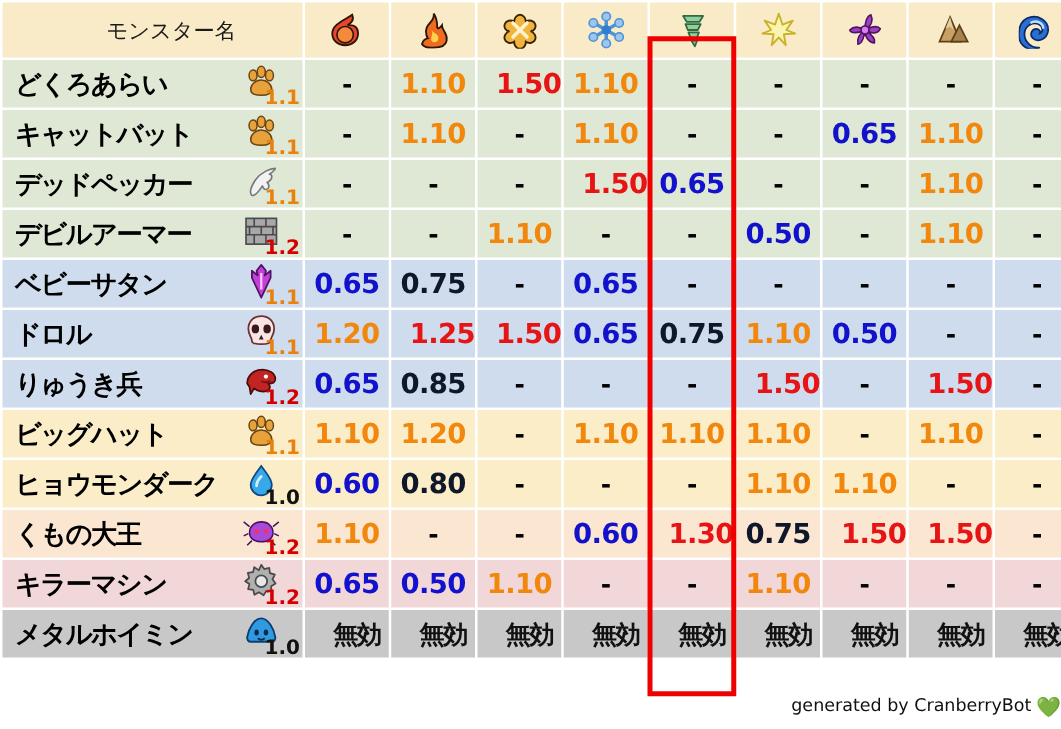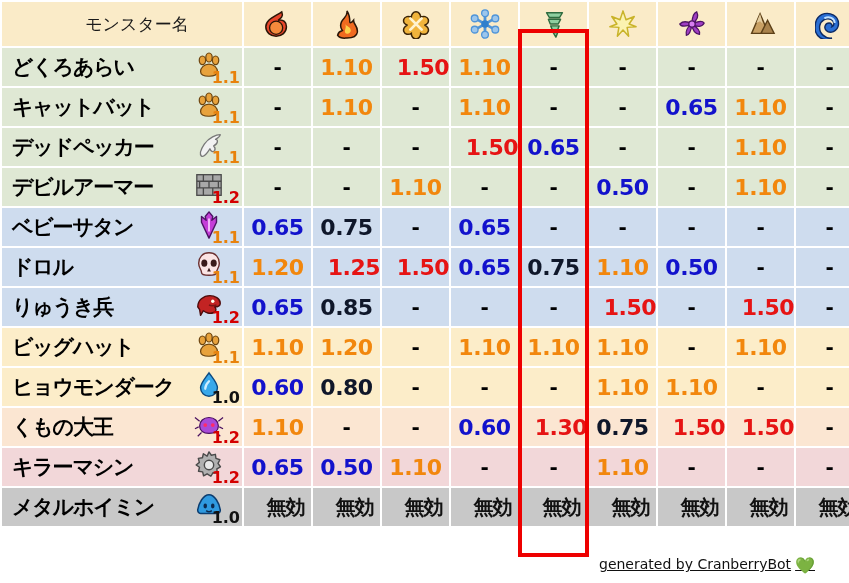--- a/index.html
+++ b/index.html
@@ -117,25 +117,24 @@
 
   
   #hl {
     position: absolute;
     border: 4px solid #ee0000;
     pointer-events: none;
   }
 
   #footer {
     position: absolute;
-    right: 34px; bottom: 8px;
+    right: 0; bottom: 8px;
     font-size: 14px;
     color: #111;
     white-space: nowrap;
-    text-decoration: underline;
   }
   #footer .berry { font-size: 16px; vertical-align: -2px; margin-left: 4px; }
 
   .icon-svg { display:block; margin:0 auto; }
 </style>
 </head>
 <body>
 
 <div id="page">
 

